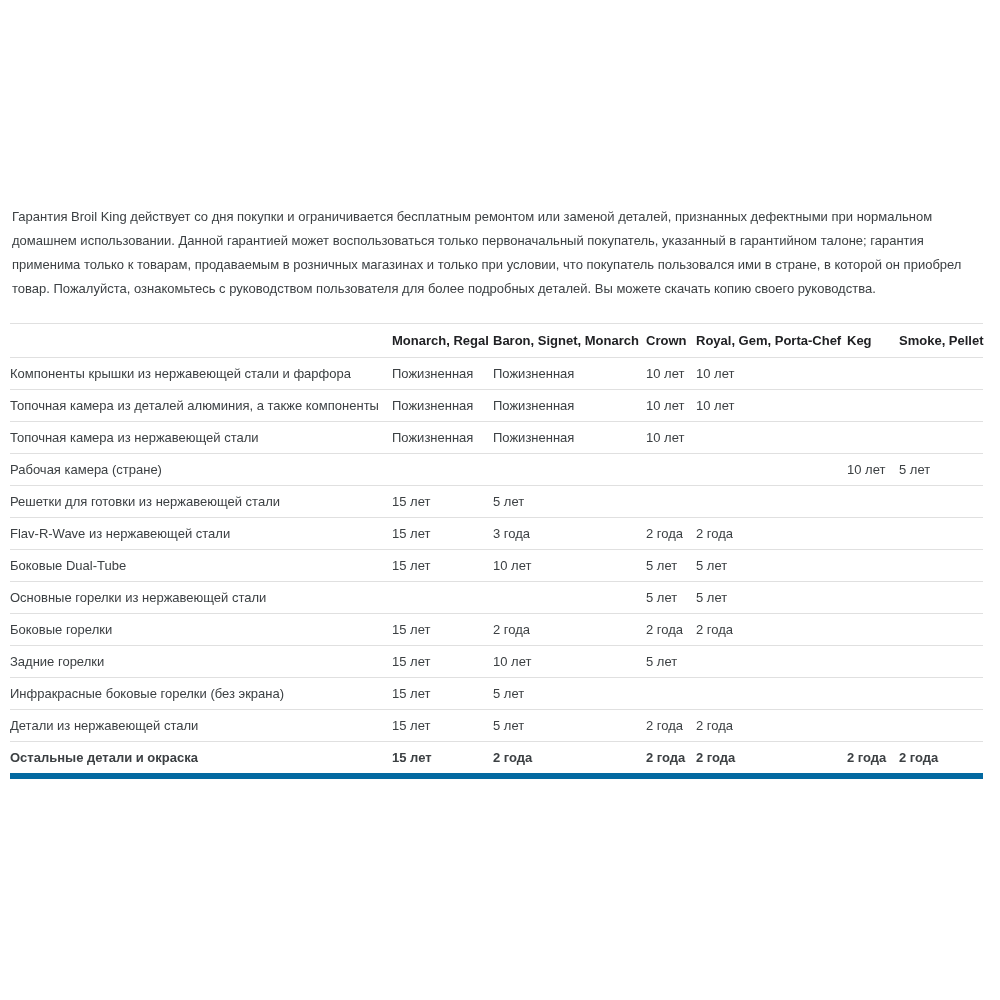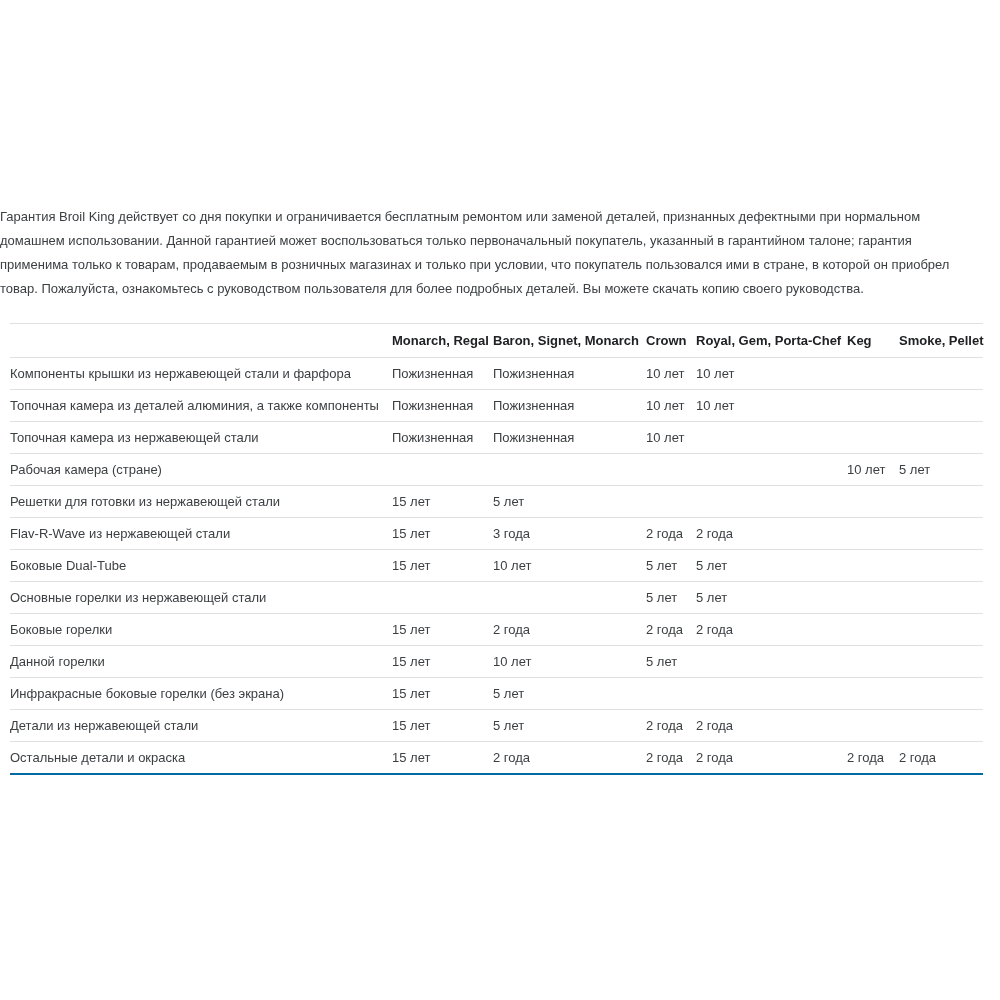--- a/index.html
+++ b/index.html
@@ -10,37 +10,38 @@
     background: #ffffff;
     overflow: hidden;
     font-family: "Liberation Sans", sans-serif;
   }
   .page {
     width: 1000px;
     height: 1000px;
     position: relative;
   }
   .intro {
-    margin: 205px 0 0 0;
+    margin: 205px 0 0 12px;
     font-size: 13px;
     line-height: 24px;
     color: #3c4043;
     white-space: nowrap;
   }
   table.warranty {
     border-collapse: collapse;
     table-layout: fixed;
     width: 973px;
     margin: 22px 0 0 10px;
   }
   table.warranty tr {
     border-top: 1px solid #e0e0e0;
   }
   table.warranty tbody tr:last-child {
-    border-bottom: 2px solid #0369a1;
+    border-bottom: 6px solid #0369a1;
+    font-weight: bold;
   }
   table.warranty th {
     text-align: left;
     vertical-align: middle;
     font-size: 13px;
     font-weight: bold;
     color: #202124;
     padding: 9px 0;
     white-space: nowrap;
     overflow: visible;
@@ -165,21 +166,21 @@
         <tr>
           <td>Боковые горелки</td>
           <td>15 лет</td>
           <td>2 года</td>
           <td>2 года</td>
           <td>2 года</td>
           <td></td>
           <td></td>
         </tr>
         <tr>
-          <td>Данной горелки</td>
+          <td>Задние горелки</td>
           <td>15 лет</td>
           <td>10 лет</td>
           <td>5 лет</td>
           <td></td>
           <td></td>
           <td></td>
         </tr>
         <tr>
           <td>Инфракрасные боковые горелки (без экрана)</td>
           <td>15 лет</td>

